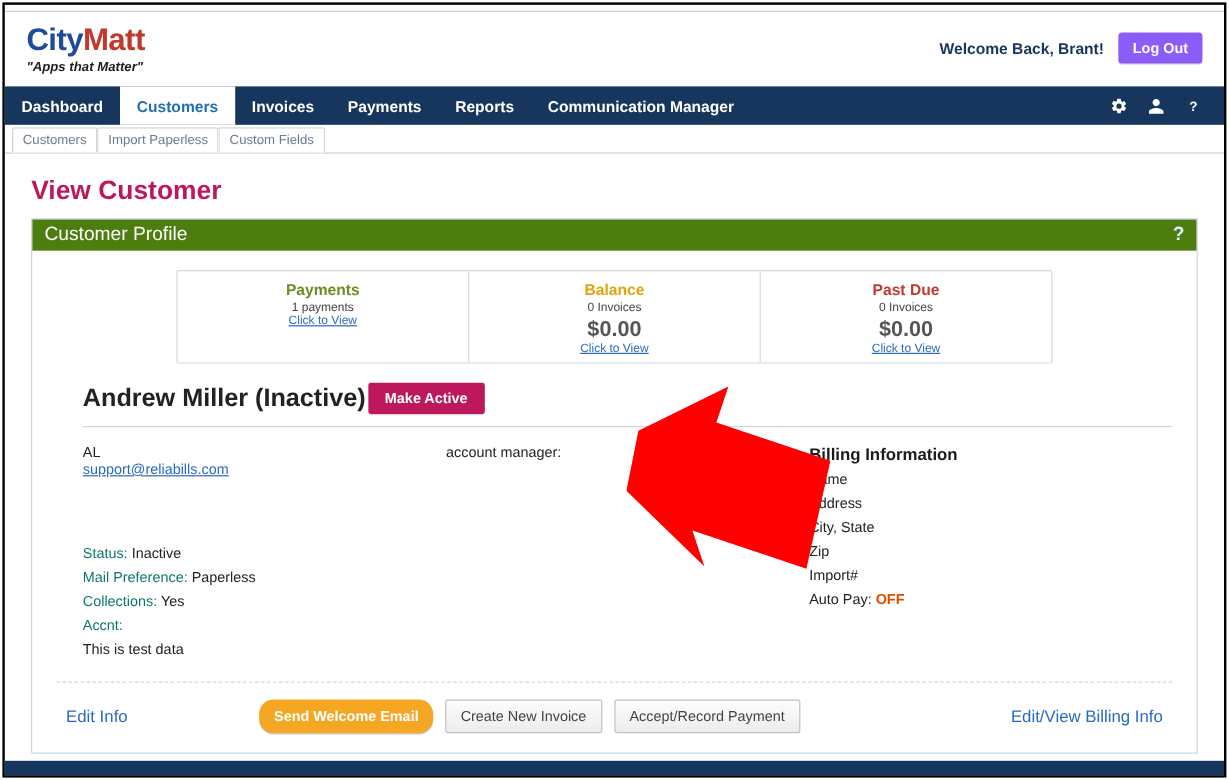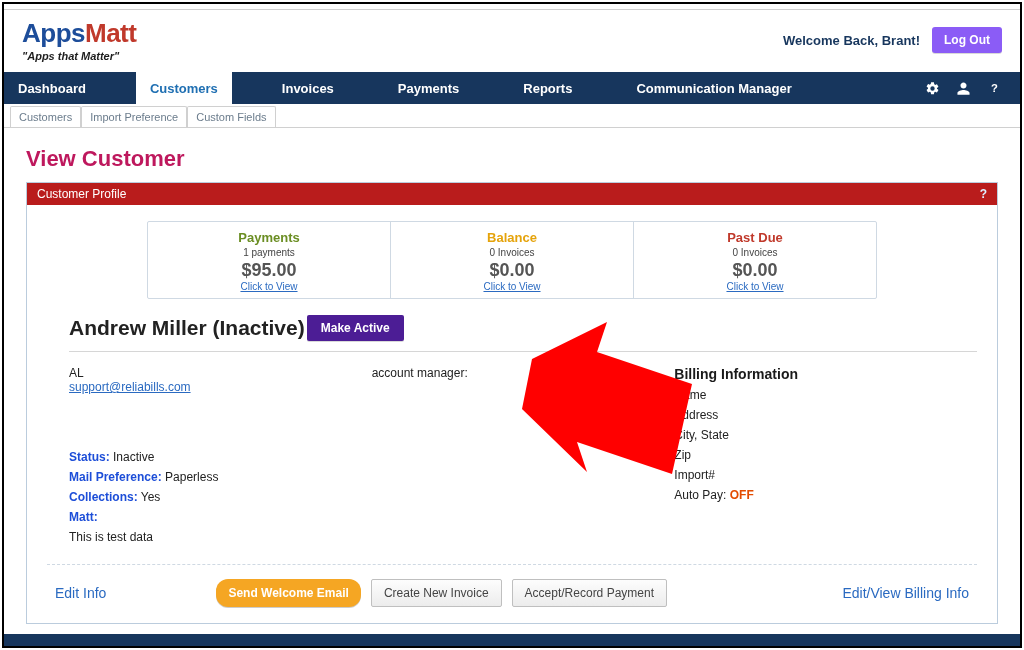--- a/index.html
+++ b/index.html
@@ -9,55 +9,55 @@
   .header { display: flex; align-items: center; padding: 8px 18px 10px 18px; }
   .logo { display: flex; flex-direction: column; }
   .logo-main { font-size: 26px; font-weight: 800; letter-spacing: -0.5px; }
   .logo-apps { color: #1d4d9a; }
   .logo-matt { color: #c0392b; }
   .logo-tag { font-size: 11px; font-style: italic; font-weight: 700; color: #1d1d1d; margin-top: 1px; }
   .header-right { margin-left: auto; display: flex; align-items: center; gap: 12px; }
   .welcome { font-size: 13px; font-weight: 700; color: #17365d; }
   .logout-btn { background: #8b5cf6; color: #fff; border: none; border-radius: 3px; padding: 6px 12px; font-size: 12px; font-weight: 700; cursor: pointer; box-shadow: 0 1px 0 rgba(0,0,0,0.15); }
 
-  .navbar { background: #17365d; display: flex; align-items: center; height: 32px; padding: 0 4px 0 0; gap: 36px; }
+  .navbar { background: #17365d; display: flex; align-items: center; height: 32px; padding: 0 4px 0 0; }
   .nav-item { color: #fff; font-size: 13px; font-weight: 700; padding: 0 14px; height: 32px; display: flex; align-items: center; cursor: pointer; }
   .nav-item.active { background: #fff; color: #1f6fb2; }
   .nav-right { margin-left: auto; display: flex; align-items: center; gap: 16px; padding-right: 14px; }
   .nav-icon { color: #fff; cursor: pointer; }
 
   .subnav { display: flex; border-bottom: 1px solid #d0d0d0; padding: 2px 6px 0 6px; }
   .sub-item { font-size: 11px; color: #6b7c8c; border: 1px solid #d0d0d0; border-bottom: none; background: #fff; padding: 4px 8px; cursor: pointer; border-radius: 2px 2px 0 0; margin-right: 0; }
 
   .page { padding: 12px 22px 0 22px; }
   .page-title { color: #be185d; font-size: 22px; font-weight: 800; margin: 6px 0 10px 0; }
 
   .panel { border: 1px solid #bcd; }
-  .panel-header { background: #b91c1c; color: #fff; font-size: 12px; font-weight: 400; padding: 4px 10px; display: flex; align-items: center; }
+  .panel-header { background: #4d7c0f; color: #fff; font-size: 16px; font-weight: 400; padding: 4px 10px; display: flex; align-items: center; }
   .panel-help { margin-left: auto; color: #dfefff; font-weight: 700; cursor: pointer; }
   .panel-body { background: #fff; padding: 16px 20px 10px 20px; }
 
   .metrics-row { display: flex; border: 1px solid #cfd9e3; border-radius: 2px; margin: 0 100px 16px 100px; text-align: center; }
   .metric { flex: 1; padding: 8px 6px 6px 6px; border-right: 1px solid #cfd9e3; }
   .metric:last-child { border-right: none; }
   .metric-title { font-size: 13px; font-weight: 700; }
   .metric-title.payments { color: #6b8e23; }
   .metric-title.balance { color: #e5a30b; }
   .metric-title.pastdue { color: #c0392b; }
   .metric-sub { font-size: 10px; color: #444; margin-top: 2px; }
   .metric-amount { font-size: 18px; font-weight: 800; color: #555; margin-top: 2px; }
   .click-view { font-size: 10px; color: #2a6ac1; text-decoration: underline; cursor: pointer; }
 
   .cust-name-row { display: flex; align-items: center; gap: 2px; padding: 0 0 10px 0; border-bottom: 1px solid #d6d6d6; margin: 0 0 14px 22px; }
   .cust-name { font-size: 21px; font-weight: 800; color: #222; }
-  .make-active { background: #4c1d95; color: #fff; border: none; border-radius: 2px; padding: 6px 14px; font-size: 12px; font-weight: 700; cursor: pointer; box-shadow: 0 1px 0 rgba(0,0,0,0.15); }
+  .make-active { background: #be185d; color: #fff; border: none; border-radius: 2px; padding: 6px 14px; font-size: 12px; font-weight: 700; cursor: pointer; box-shadow: 0 1px 0 rgba(0,0,0,0.15); }
 
   .info-grid { display: flex; margin-left: 22px; }
   .info-col { flex: 1; font-size: 12px; color: #222; }
-  .info-col .lbl { font-weight: 700; color: #1d4ed8; }
+  .info-col .lbl { font-weight: 400; color: #0f766e; }
   .info-col a { color: #2a6ac1; text-decoration: underline; }
   .info-col .spaced { margin-top: 6px; }
   .info-col .section-heading { font-weight: 800; color: #1a1a1a; font-size: 14px; margin-bottom: 6px; }
   .off { color: #e34b00; font-weight: 700; }
 
   .footer-row { display: flex; align-items: center; border-top: 1px dashed #cfd9e3; margin-top: 20px; padding: 14px 8px 6px 8px; }
   .footer-left, .footer-right { color: #2a6ac1; font-size: 14px; font-weight: 400; cursor: pointer; }
   .footer-right { margin-left: auto; }
   .footer-buttons { display: flex; gap: 10px; margin-left: 110px; }
   .btn-primary { background: #f5a623; color: #fff; border: none; border-radius: 12px; padding: 7px 12px; font-size: 12px; font-weight: 700; cursor: pointer; box-shadow: 0 1px 0 rgba(0,0,0,0.2); }
@@ -71,21 +71,21 @@
 </style>
 </head>
 <body>
 
 <div class="outer-border">
   <div class="top-border"></div>
 
   <div class="header">
     <div class="logo">
       <div class="logo-main">
-        <span class="logo-apps">Apps</span><span class="logo-matt">Matt</span>
+        <span class="logo-apps">City</span><span class="logo-matt">Matt</span>
       </div>
       <div class="logo-tag">"Apps that Matter"</div>
     </div>
     <div class="header-right">
       <span class="welcome">Welcome Back, Brant!</span>
       <button class="logout-btn">Log Out</button>
     </div>
   </div>
 
   <div class="navbar">
@@ -109,39 +109,38 @@
       <span class="nav-icon">
         <svg class="icon" viewBox="0 0 24 24">
             <text x="12" y="18" text-anchor="middle" font-size="18" font-weight="700" fill="#fff">?</text>
           </svg>
       </span>
     </div>
   </div>
 
   <div class="subnav">
     <div class="sub-item">Customers</div>
-    <div class="sub-item">Import Preference</div>
+    <div class="sub-item">Import Paperless</div>
     <div class="sub-item">Custom Fields</div>
   </div>
 
   <div class="page">
     <div class="page-title">View Customer</div>
 
     <div class="panel">
       <div class="panel-header">
         <span>Customer Profile</span>
         <span class="panel-help">?</span>
       </div>
       <div class="panel-body">
 
         <div class="metrics-row">
           <div class="metric">
             <div class="metric-title payments">Payments</div>
             <div class="metric-sub">1 payments</div>
-            <div class="metric-amount">$95.00</div>
             <div class="click-view">Click to View</div>
           </div>
           <div class="metric">
             <div class="metric-title balance">Balance</div>
             <div class="metric-sub">0 Invoices</div>
             <div class="metric-amount">$0.00</div>
             <div class="click-view">Click to View</div>
           </div>
           <div class="metric">
             <div class="metric-title pastdue">Past Due</div>
@@ -157,21 +156,21 @@
         </div>
 
         <div class="info-grid">
           <div class="info-col">
             <div>AL</div>
             <div><a href="#">support@reliabills.com</a></div>
             <div style="height:50px"></div>
             <div class="spaced"><span class="lbl">Status:</span> <span>Inactive</span></div>
             <div class="spaced"><span class="lbl">Mail Preference:</span> <span>Paperless</span></div>
             <div class="spaced"><span class="lbl">Collections:</span> <span>Yes</span></div>
-            <div class="spaced"><span class="lbl">Matt:</span></div>
+            <div class="spaced"><span class="lbl">Accnt:</span></div>
             <div class="spaced">This is test data</div>
           </div>
           <div class="info-col">
             <div>account manager:</div>
           </div>
           <div class="info-col">
             <div class="section-heading">Billing Information</div>
             <div class="spaced">Name</div>
             <div class="spaced">Address</div>
             <div class="spaced">City, State</div>

